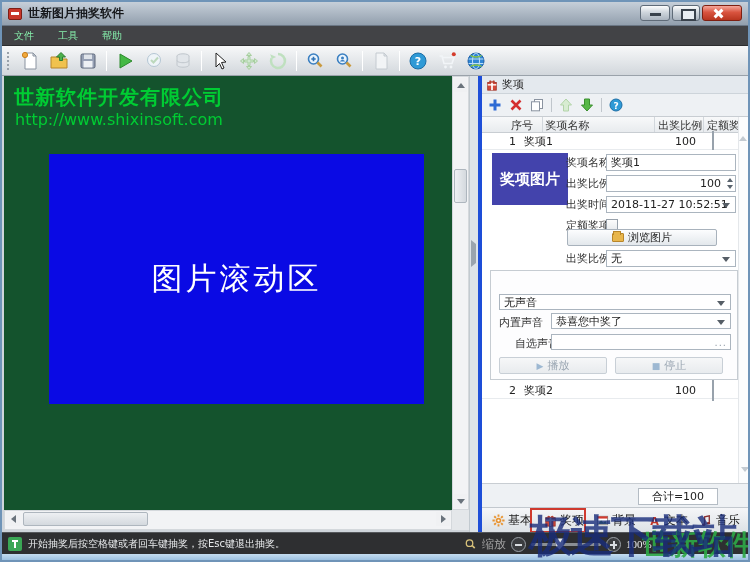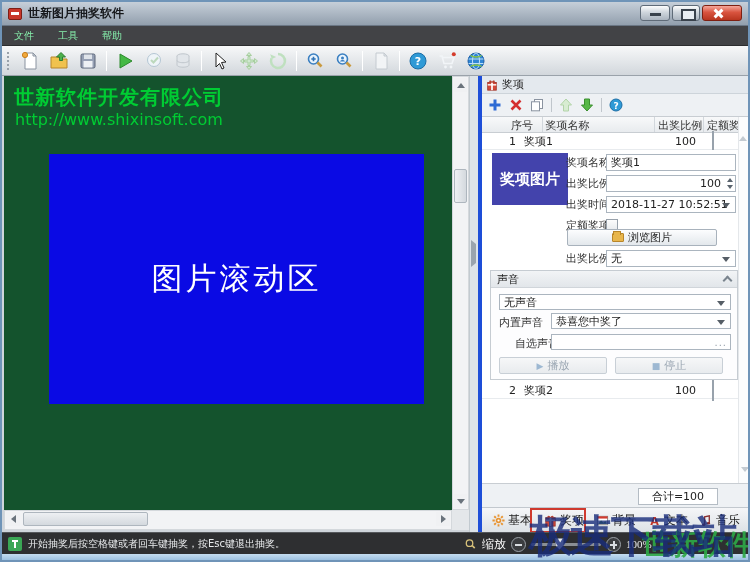--- a/index.html
+++ b/index.html
@@ -126,21 +126,21 @@
     background:linear-gradient(#f5f6f8,#dde2e6); border-top:1px solid #c2c8ce;
     display:flex; align-items:center; padding-left:4px; }
   .tab { display:flex; align-items:center; gap:3px; padding:3px 6px; font-size:12px; color:#222; }
   .tab-active-box { position:absolute; left:48px; top:0px; width:56px; height:25px; border:2px solid #cf3a2e; }
 
   
   .statusbar { position:absolute; left:0; top:530px; width:100%; height:22px; background:#2e2f31;
     border-top:1px solid #55585c; display:flex; align-items:center; }
   .status-msg { font-size:10px; color:#e9ebed; margin-left:6px; }
   .sb-right { position:absolute; left:462px; top:0; height:22px; display:flex; align-items:center; gap:5px; }
-  .sb-label { font-size:12px; color:#ffffff; }
+  .sb-label { font-size:12px; color:#a3a3a3; }
   .slider-track { position:relative; width:70px; height:3px; background:#8a8f94; border-radius:2px; }
   .slider-thumb { position:absolute; left:24px; top:-5px; width:9px; height:12px; background:linear-gradient(#eef0f2,#c6ccd2);
     border:1px solid #888f96; clip-path:polygon(0 0,100% 0,100% 60%,50% 100%,0 60%); }
   .sb-val { font-size:11px; color:#e9ebed;font-family:Liberation Serif, serif; }
   .round-btn { width:15px; height:15px; border-radius:50%; background:#3b3d40; border:1px solid #9aa0a6; position:relative; }
   .round-btn::after { content:""; position:absolute; left:3px; top:6px; width:7px; height:2px; background:#d8dce0; }
   .round-btn.plus::before { content:""; position:absolute; left:6px; top:3px; width:2px; height:8px; background:#d8dce0; }
 
   .bottomstrip { position:absolute; left:0; top:552px; width:100%; height:8px;
     background:linear-gradient(#c4dcf0,#8fb8dc); }
@@ -403,24 +403,20 @@
 
         <div class="browse-btn">
           <span class="folder-mini"></span>
           <span>浏览图片</span>
         </div>
 
         <span class="flabel" style="top:100px;">出奖比例</span>
         <div class="finput combo" style="top:100px;">无</div>
 
         <div class="sound-group">
-          <div class="sg-header">
-            <span>声音</span>
-            <span class="chev"></span>
-          </div>
           <div class="sg-input combo finput" style="left:8px;top:23px;width:232px;">无声音</div>
 
           <span class="sg-label" style="top:44px;">内置声音</span>
           <div class="sg-input combo finput" style="left:60px;top:42px;width:180px;">恭喜您中奖了</div>
 
           <span class="sg-label" style="top:65px;margin-left:16px;">自选声音</span>
           <div class="sg-input finput" style="left:60px;top:63px;width:180px;">
             <span></span>
             <span class="dots">...</span>
           </div>

